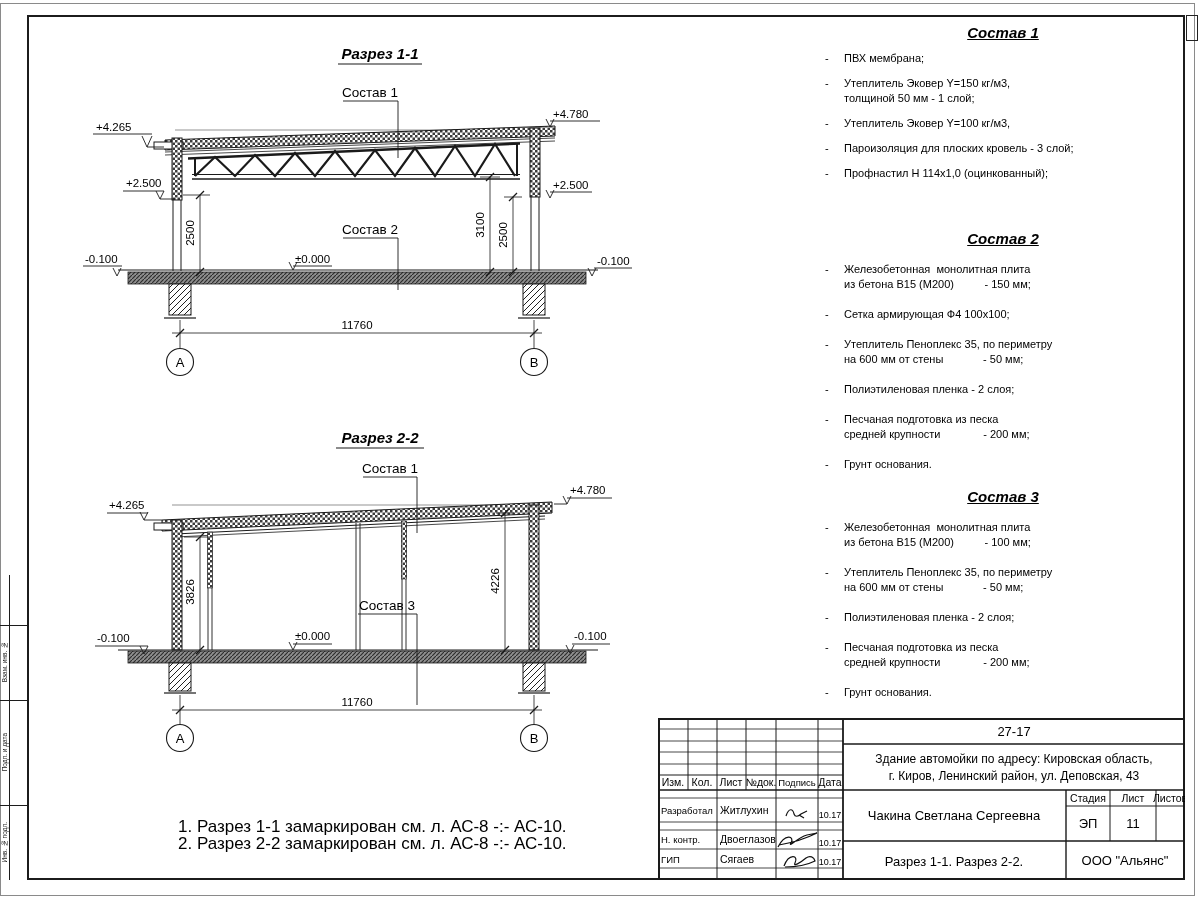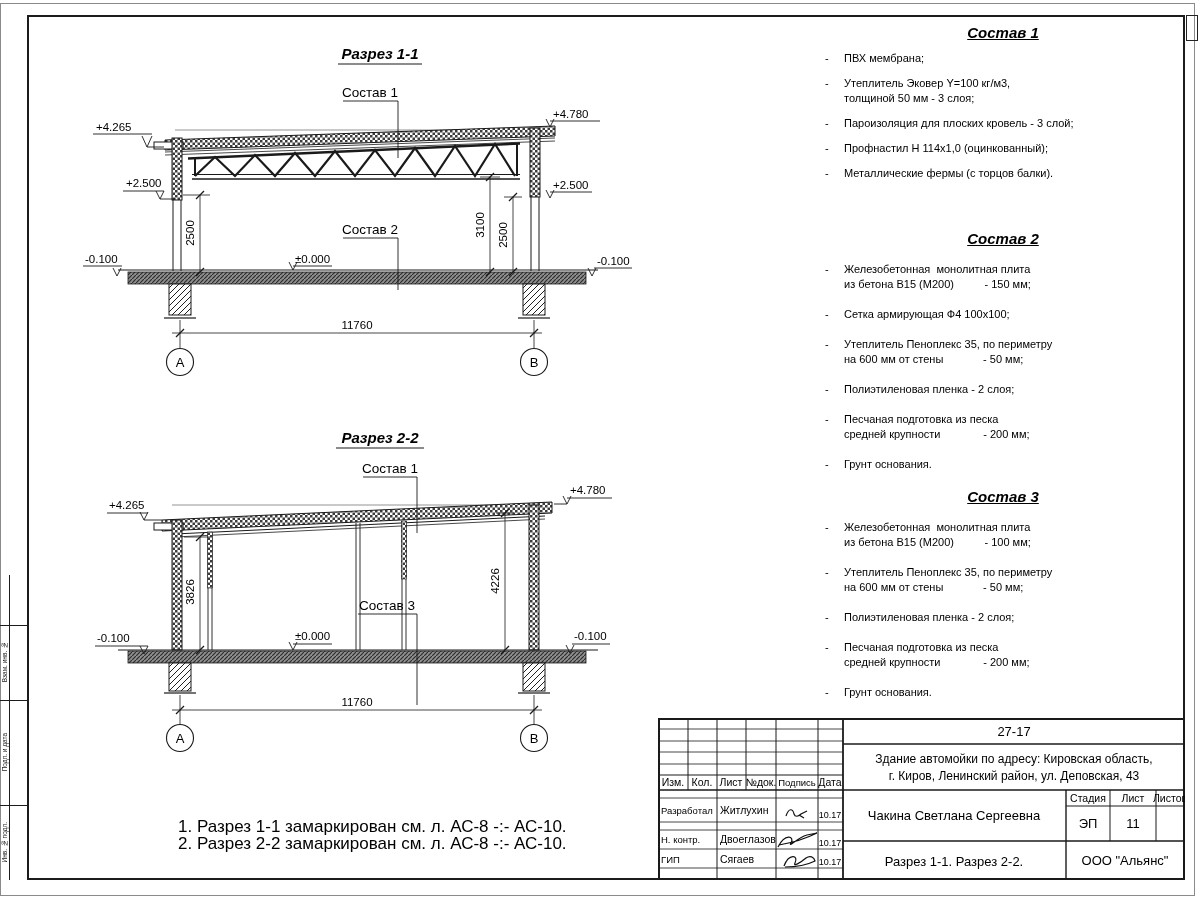--- a/index.html
+++ b/index.html
@@ -262,31 +262,31 @@
     <text class="axis" x="100" y="322.5" text-anchor="middle">А</text>
     <text class="axis" x="454" y="322.5" text-anchor="middle">В</text>
   </svg>
 
   <div class="comp c1" style="top:24px;">
     <div class="comp-title">Состав 1</div>
     <div class="citem">
         <div class="cline">ПВХ мембрана;</div>
       </div>
     <div class="citem">
+        <div class="cline">Утеплитель Эковер Y=150 кг/м3,</div>
+        <div class="cline">толщиной 50 мм - 1 слой;</div>
+      </div>
+    <div class="citem">
         <div class="cline">Утеплитель Эковер Y=100 кг/м3,</div>
-        <div class="cline">толщиной 50 мм - 3 слоя;</div>
       </div>
     <div class="citem">
         <div class="cline">Пароизоляция для плоских кровель - 3 слой;</div>
       </div>
     <div class="citem">
         <div class="cline">Профнастил Н 114х1,0 (оцинкованный);</div>
-      </div>
-    <div class="citem">
-        <div class="cline">Металлические фермы (с торцов балки).</div>
       </div>
   </div>
 
   <div class="comp c2" style="top:230px;">
     <div class="comp-title">Состав 2</div>
     <div class="citem">
         <div class="cline">Железобетонная  монолитная плита</div>
         <div class="cline">из бетона В15 (М200)          - 150 мм;</div>
       </div>
     <div class="citem">

